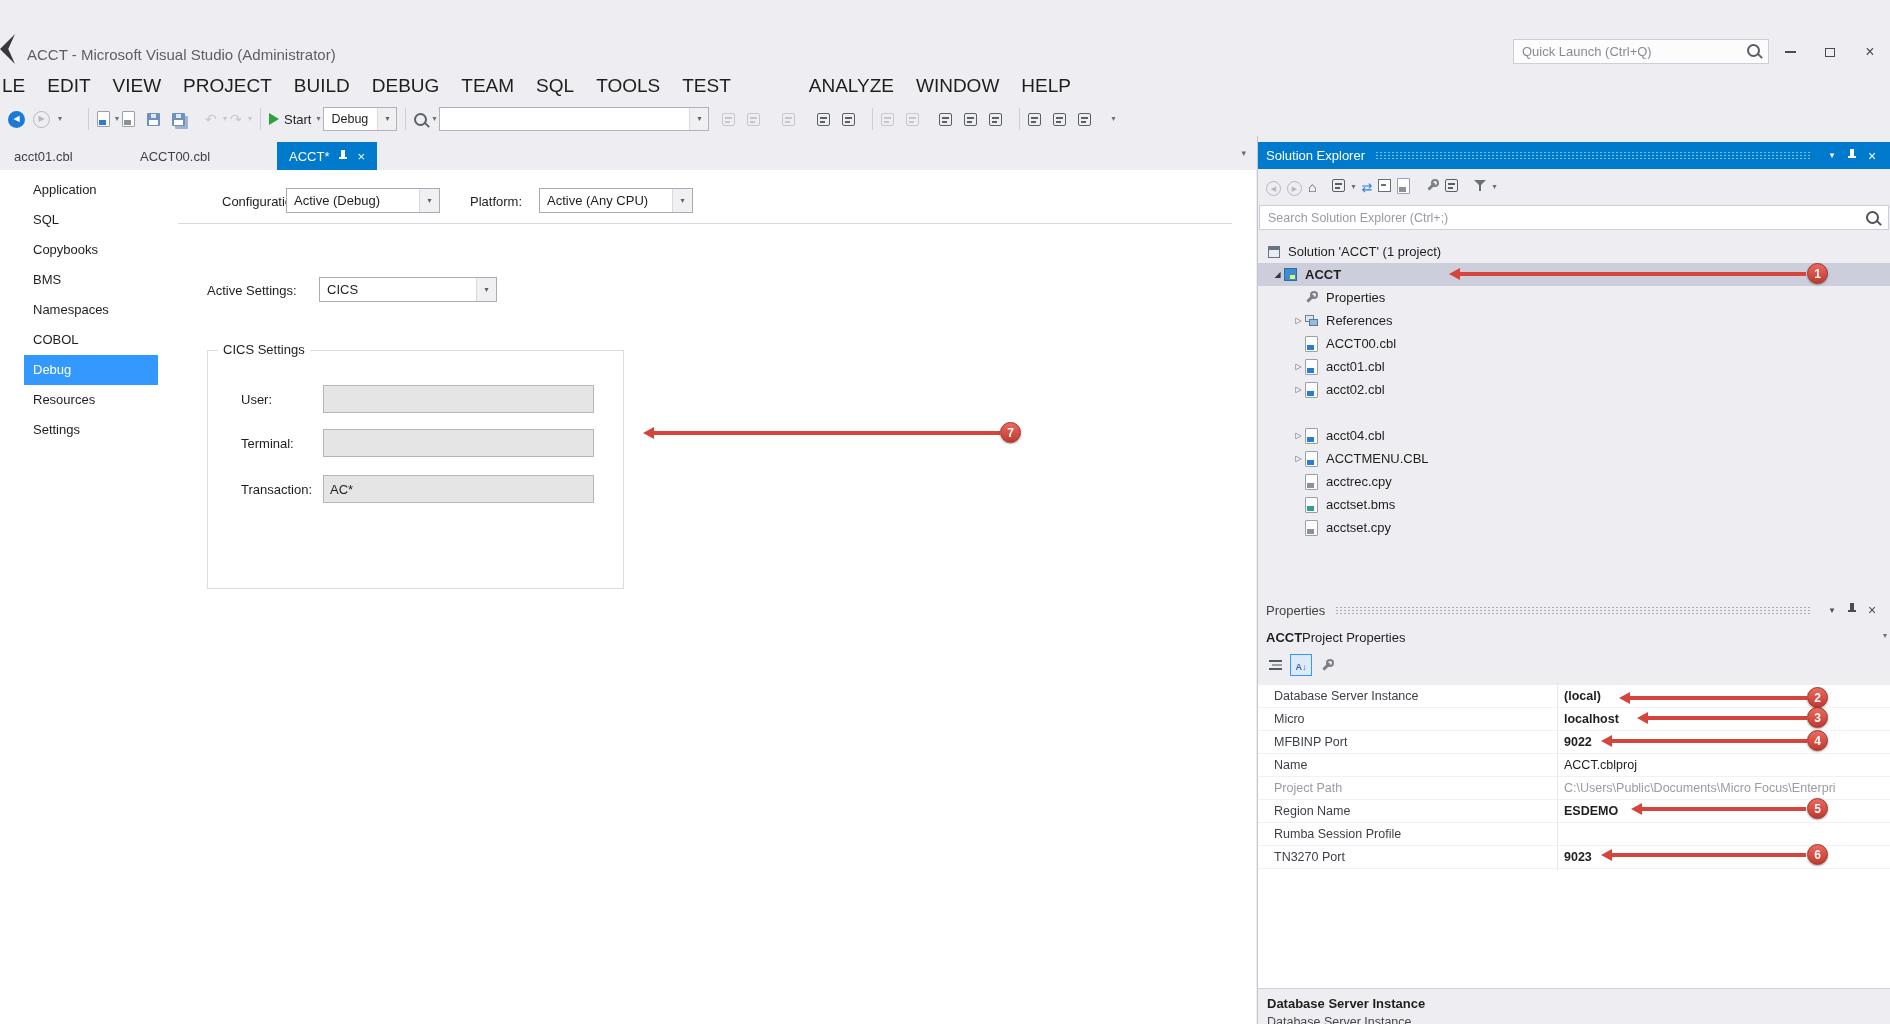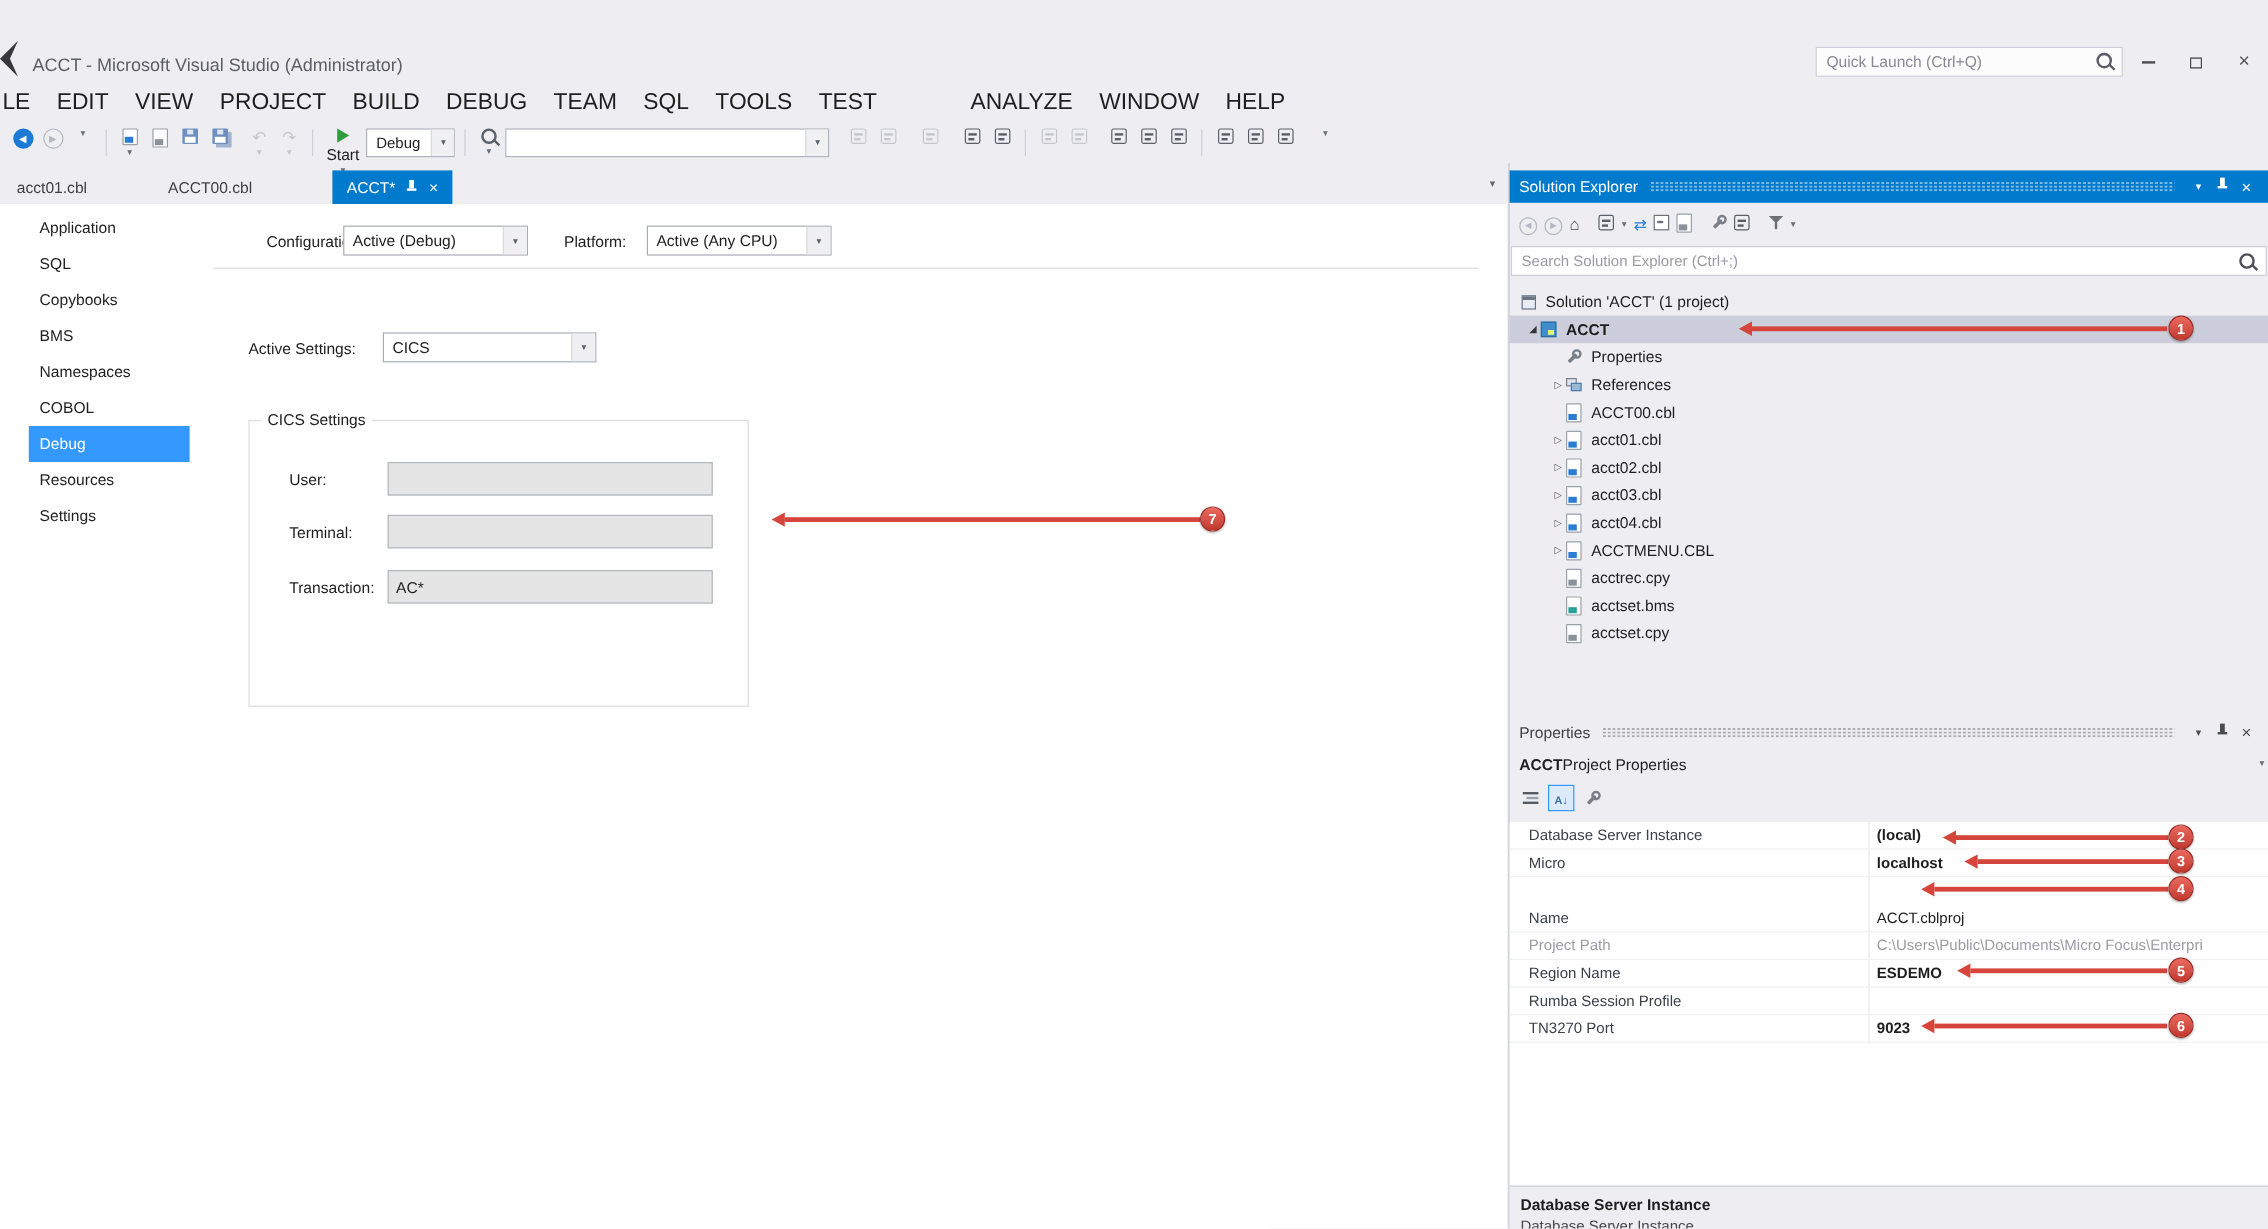--- a/index.html
+++ b/index.html
@@ -85,21 +85,21 @@
   .close-x{font-size:16px;color:#4b4b52;}
 
   
   .menubar{position:absolute;left:0;top:72px;height:28px;display:flex;align-items:center;}
   .menu-item{padding:0 11px;color:#1e1e1e;font-size:19px;white-space:nowrap;}
   .menu-item:first-child{padding-left:2px;}
   .menu-spacer{width:56px;}
 
   
   .toolbar{position:absolute;left:0;top:102px;height:34px;display:flex;align-items:center;padding-left:8px;gap:3px;}
-  .tbtn{height:24px;min-width:22px;display:inline-flex;align-items:center;justify-content:flex-start;gap:2px;color:#5a5f68;flex-direction:column;}
+  .tbtn{height:24px;min-width:22px;display:inline-flex;align-items:center;justify-content:space-between;gap:2px;color:#5a5f68;}
   .tbtn.dis{color:#c6c6cf;}
   .tsep{width:1px;height:22px;background:#cccedb;margin:0 5px;}
   .dd{font-size:8px;color:#6a6f78;}
   .dd.dis{color:#c6c6cf;}
   .combo{height:24px;background:#fff;border:1px solid #b0b3bc;display:inline-flex;align-items:center;box-sizing:border-box;}
   .combo .cval{flex:1;padding:0 7px;font-size:12.5px;color:#1e1e1e;white-space:nowrap;overflow:hidden;}
   .combo .cbtn{width:18px;align-self:stretch;display:flex;align-items:center;justify-content:center;
                background:#f0f0f2;border-left:1px solid #d8dade;font-size:8px;color:#5a5f68;}
   .start-label{font-size:13px;color:#1e1e1e;margin:0 3px;}
 
@@ -456,25 +456,20 @@
       <div class="trow lv2" style="top:115px;">
         <span class="texp cg g-expc"></span>
         <span class="ticon mini-doc cbl"></span>
         <span class="tlabel">acct01.cbl</span>
       </div>
       <div class="trow lv2" style="top:138px;">
         <span class="texp cg g-expc"></span>
         <span class="ticon mini-doc cbl"></span>
         <span class="tlabel">acct02.cbl</span>
       </div>
-      <div class="trow lv2" style="top:161px;">
-        <span class="texp cg g-expc"></span>
-        <span class="ticon mini-doc cbl"></span>
-        <span class="tlabel">acct03.cbl</span>
-      </div>
       <div class="trow lv2" style="top:184px;">
         <span class="texp cg g-expc"></span>
         <span class="ticon mini-doc cbl"></span>
         <span class="tlabel">acct04.cbl</span>
       </div>
       <div class="trow lv2" style="top:207px;">
         <span class="texp cg g-expc"></span>
         <span class="ticon mini-doc cbl"></span>
         <span class="tlabel">ACCTMENU.CBL</span>
       </div>
@@ -523,20 +518,24 @@
 
     <div class="pgrid">
       <div class="prow mod" style="top:0;">
         <span class="pname">Database Server Instance</span>
         <span class="pval">(local)</span>
       </div>
       <div class="prow mod" style="top:23px;">
         <span class="pname">Micro</span>
         <span class="pval">localhost</span>
       </div>
+      <div class="prow mod" style="top:46px;">
+        <span class="pname">MFBINP Port</span>
+        <span class="pval">9022</span>
+      </div>
       <div class="prow" style="top:69px;">
         <span class="pname">Name</span>
         <span class="pval">ACCT.cblproj</span>
       </div>
       <div class="prow ro" style="top:92px;">
         <span class="pname">Project Path</span>
         <span class="pval">C:\Users\Public\Documents\Micro Focus\Enterpri</span>
       </div>
       <div class="prow mod" style="top:115px;">
         <span class="pname">Region Name</span>

